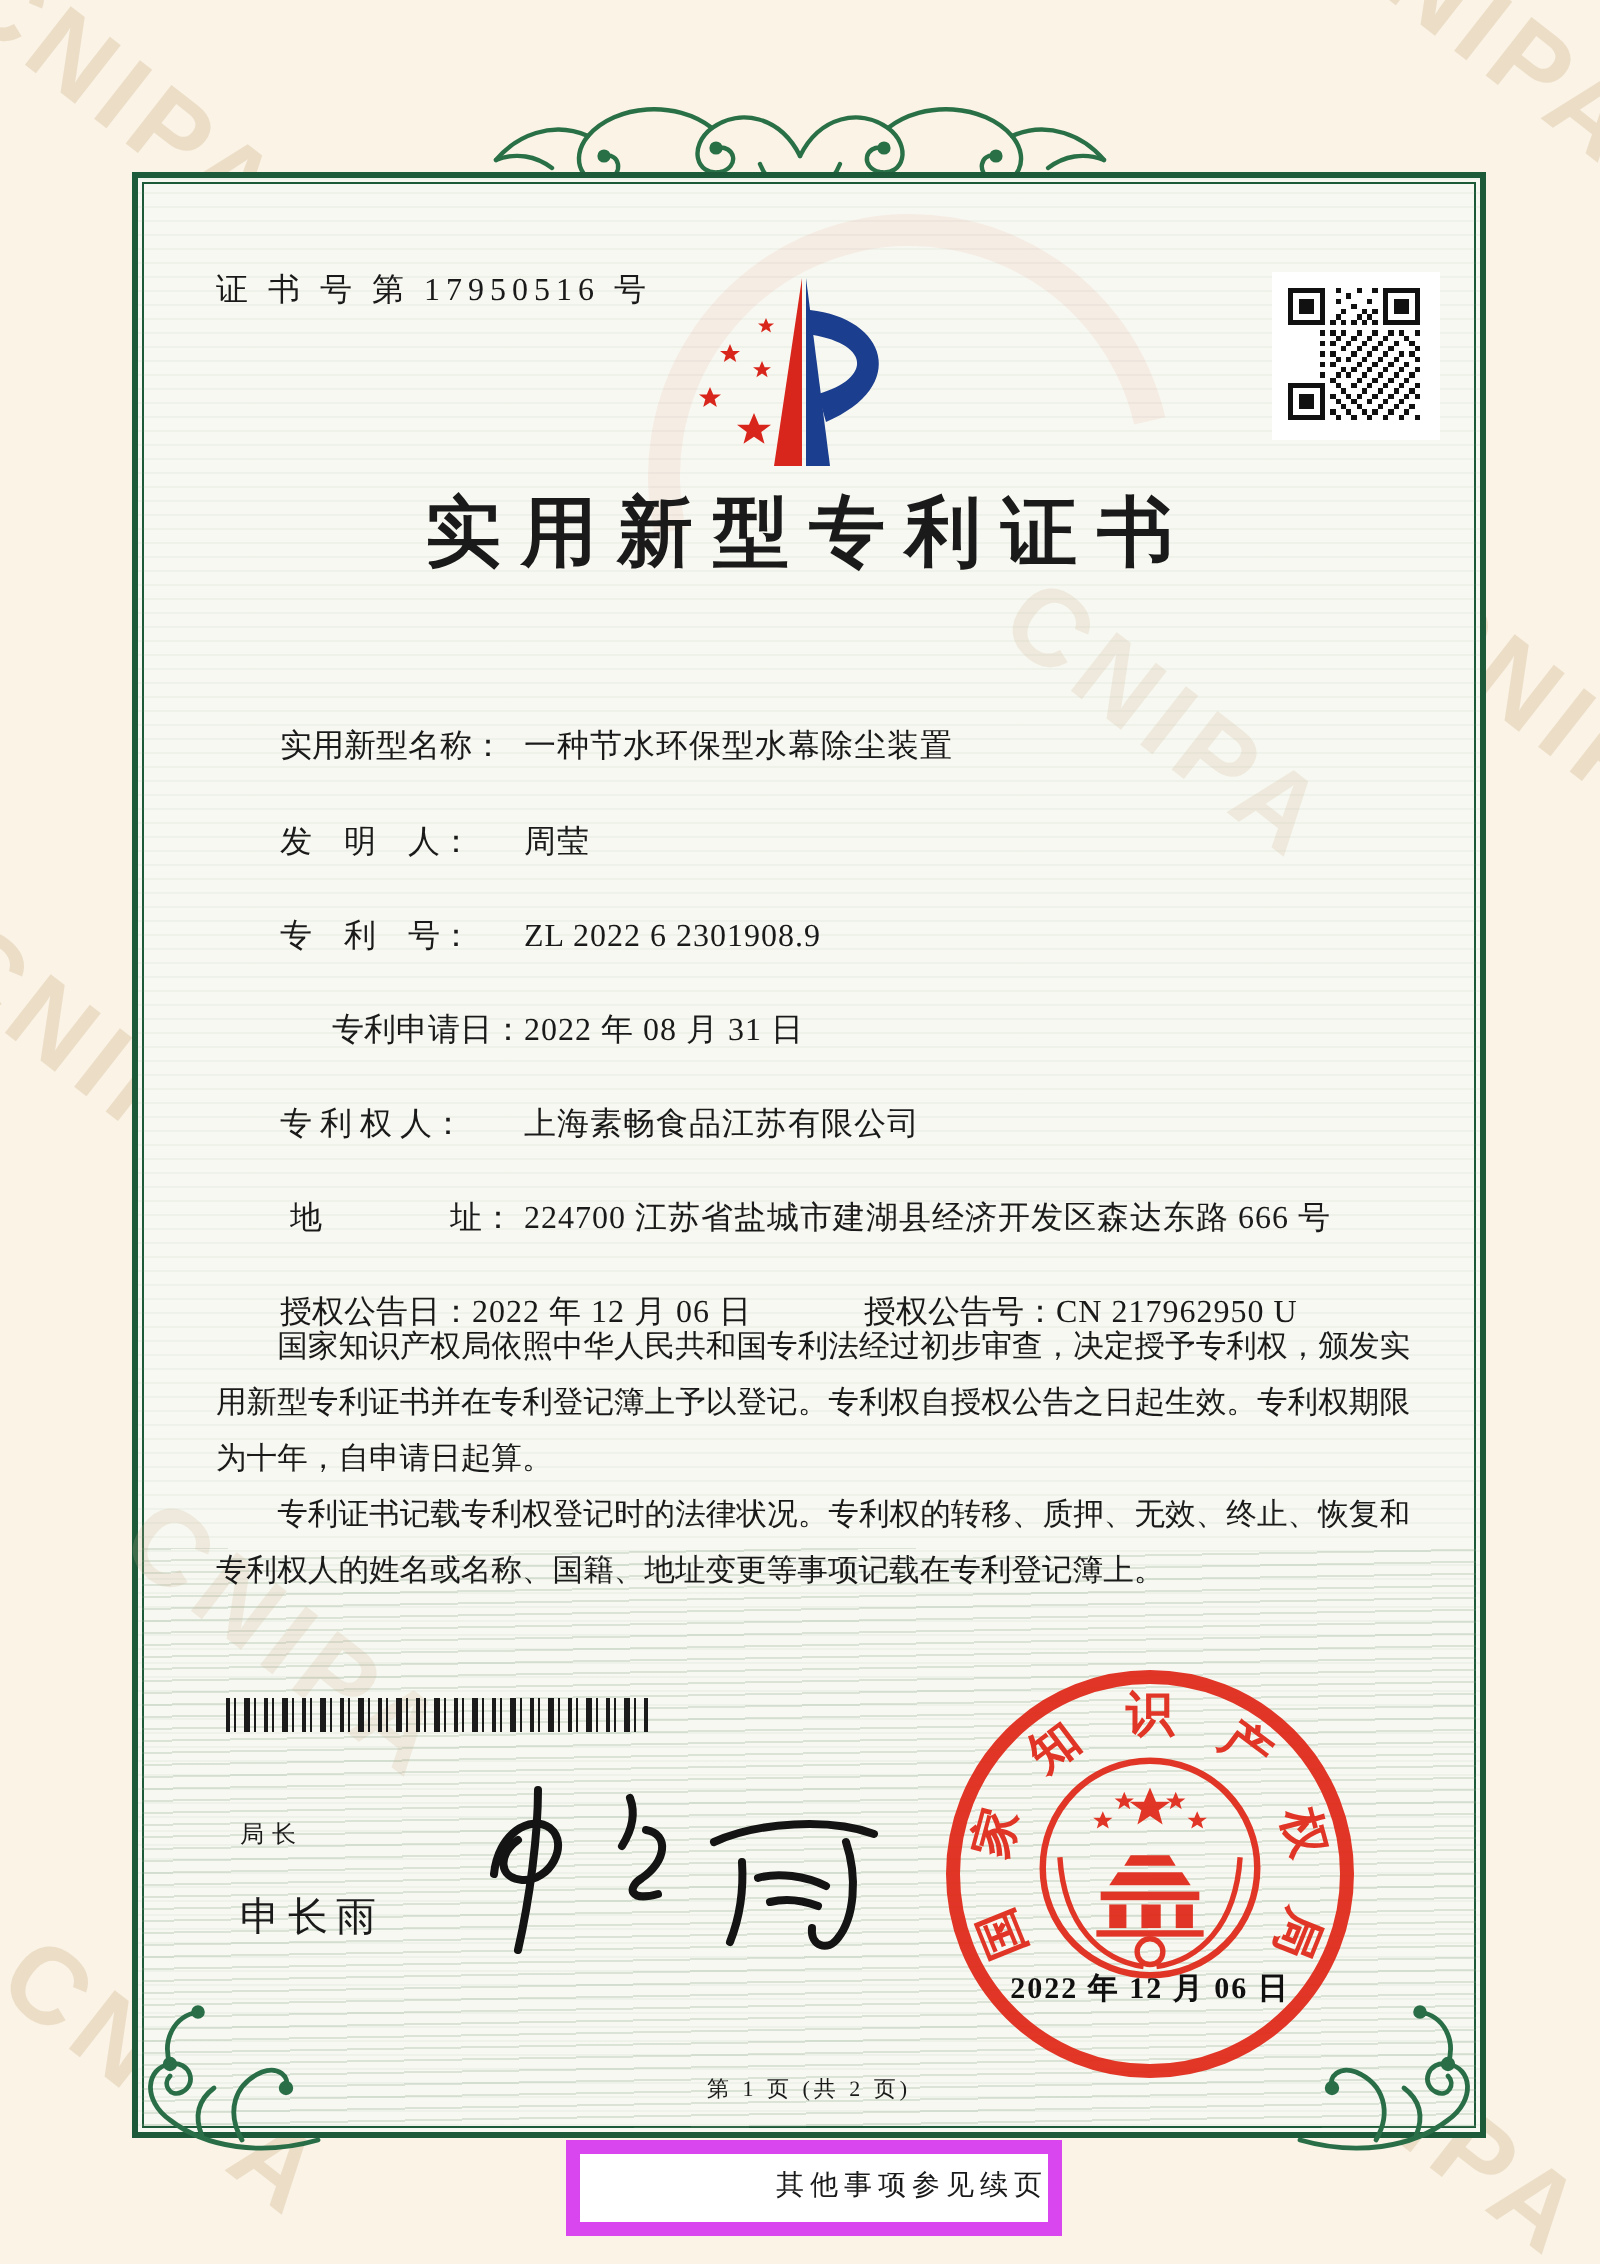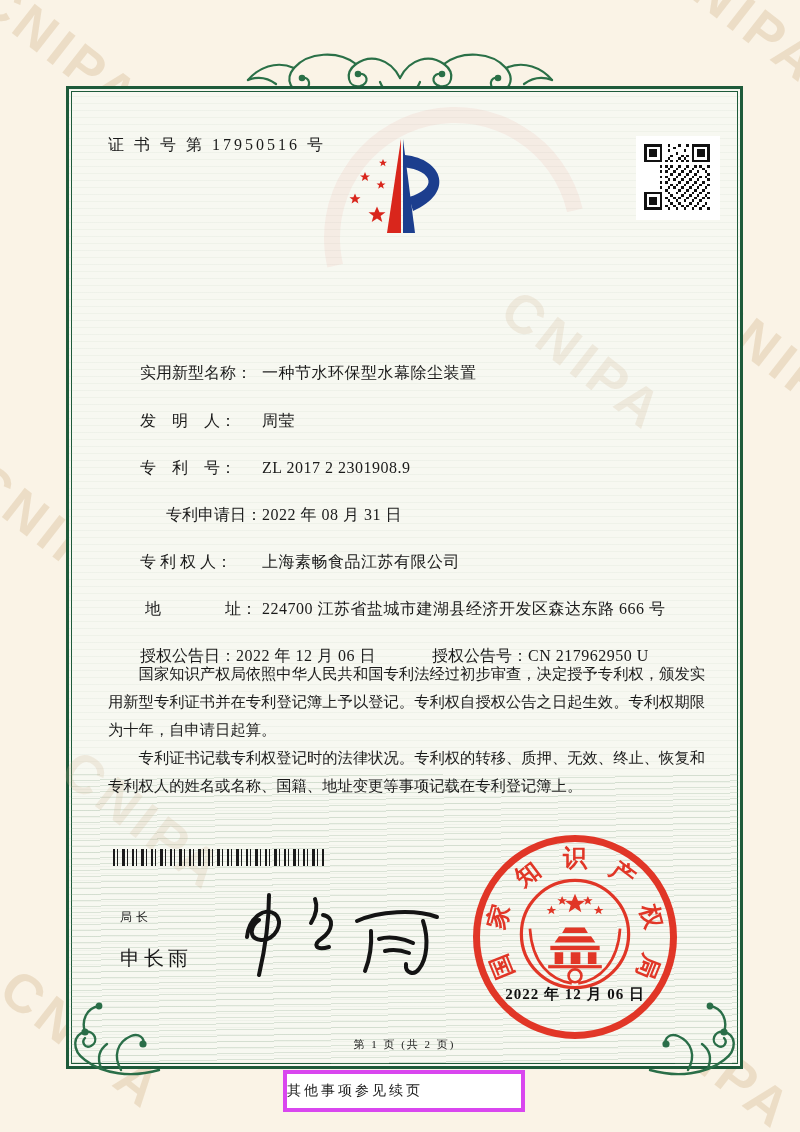--- a/index.html
+++ b/index.html
@@ -75,21 +75,21 @@
   .sc4{transform:rotate(37deg)   translateY(-79px);}
   .sc5{transform:rotate(75deg)   translateY(-79px);}
   .sc6{transform:rotate(112deg)  translateY(-79px);}
   .seal-emblem{position:absolute;left:43px;top:40px;}
   .seal-date{position:absolute;left:366px;top:896px;width:280px;text-align:center;
       font-size:15px;font-weight:700;letter-spacing:1px;color:#101010;z-index:4;}
 
   
   .page-no{position:absolute;left:0;top:948px;width:100%;text-align:center;font-size:11px;letter-spacing:2px;}
   .note-box{position:absolute;left:283px;top:1070px;width:234px;height:34px;background:#ffffff;
-      border:4px solid #d946ef;text-align:left;line-height:34px;font-size:14px;letter-spacing:3px;z-index:5;}
+      border:7px solid #d946ef;text-align:right;line-height:34px;font-size:14px;letter-spacing:3px;z-index:5;}
 </style>
 </head>
 <body>
 
 <div id="page">
 
   <span class="wm" style="left:-34px;top:16px;">CNIPA</span>
   <span class="wm" style="left:646px;top:-18px;">CNIPA</span>
   <span class="wm" style="left:688px;top:330px;">CNIPA</span>
   <span class="wm" style="left:-44px;top:500px;">CNIPA</span>
@@ -166,29 +166,30 @@
         <polygon points="58,12 58,106 44,106" fill="#d9261c"></polygon>
         <polygon points="60,12 72,106 60,106" fill="#1c3e8e"></polygon>
         <path d="M62 28 C100 32 112 66 70 84 L66 70 C94 62 92 44 60 40 Z" fill="#1c3e8e"></path>
         <use href="#star" transform="translate(40,36) scale(0.40)" fill="#d9261c"></use>
         <use href="#star" transform="translate(22,50) scale(0.50)" fill="#d9261c"></use>
         <use href="#star" transform="translate(38,58) scale(0.45)" fill="#d9261c"></use>
         <use href="#star" transform="translate(12,72) scale(0.55)" fill="#d9261c"></use>
         <use href="#star" transform="translate(34,88) scale(0.85)" fill="#d9261c"></use>
       </svg>
 
+      <div class="title">实用新型专利证书</div>
 
       <div class="row" style="top:256px;">
         <span class="lab">实用新型名称：</span><span class="val">一种节水环保型水幕除尘装置</span>
       </div>
       <div class="row" style="top:304px;">
         <span class="lab">发　明　人：</span><span class="val">周莹</span>
       </div>
       <div class="row" style="top:351px;">
-        <span class="lab">专　利　号：</span><span class="val">ZL 2017 2 2301908.9</span>
+        <span class="lab">专　利　号：</span><span class="val">ZL 2022 6 2301908.9</span>
       </div>
       <div class="row" style="top:398px;text-align:right;">
         <span class="lab">专利申请日：</span><span class="val">2022 年 08 月 31 日</span>
       </div>
       <div class="row" style="top:445px;">
         <span class="lab">专 利 权 人：</span><span class="val">上海素畅食品江苏有限公司</span>
       </div>
       <div class="row" style="top:492px;text-align:center;">
         <span class="lab">地　　　　址：</span><span class="val">224700 江苏省盐城市建湖县经济开发区森达东路 666 号</span>
       </div>

